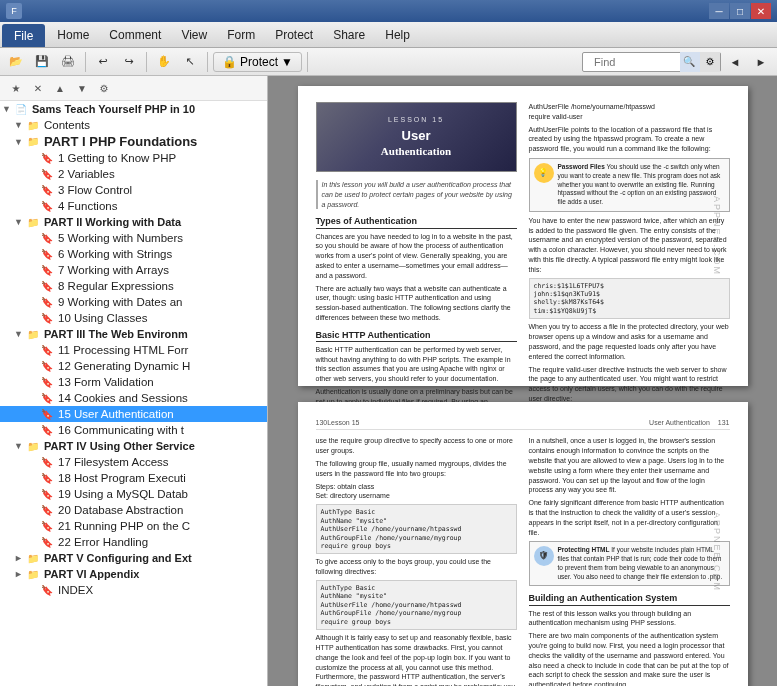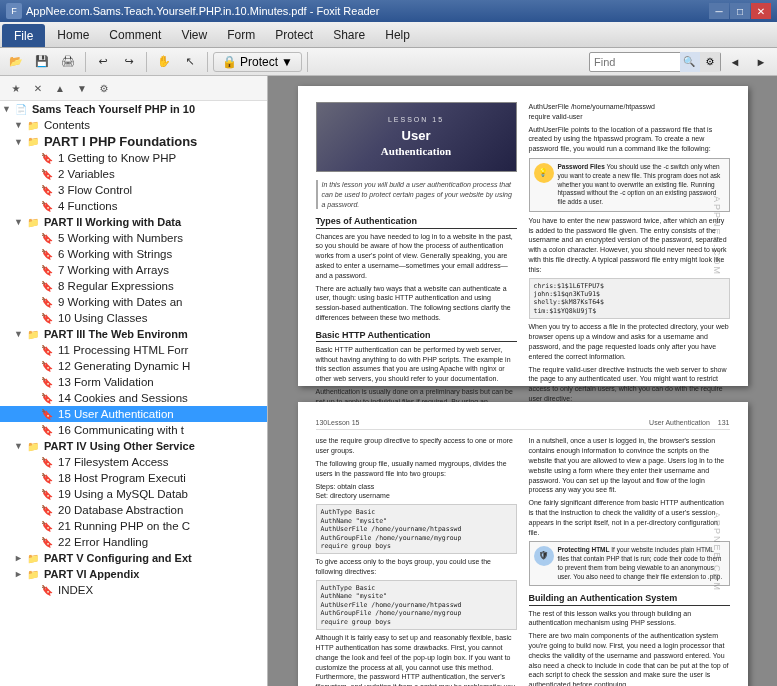--- a/index.html
+++ b/index.html
@@ -199,21 +199,20 @@
       letter-spacing: 2px;
       pointer-events: none;
     }
   </style>
 </head>
 <body>
 
 <div class="title-bar">
   <div class="title-bar-left">
     <div class="title-icon">F</div>
-    <span>AppNee.com.Sams.Teach.Yourself.PHP.in.10.Minutes.pdf - Foxit Reader</span>
   </div>
   <div class="title-controls">
     <button class="title-btn">─</button>
     <button class="title-btn">□</button>
     <button class="title-btn close">✕</button>
   </div>
 </div>
 
 <div class="menu-bar">
   <div class="menu-item active">File</div>
@@ -238,21 +237,21 @@
   <button class="tb-btn">✋</button>
   <button class="tb-btn">↖</button>
   <div class="tb-separator"></div>
   <button class="protect-btn">
     <span>🔒</span>
     <span>Protect</span>
     <span>▼</span>
   </button>
   <div class="tb-separator"></div>
 
-  <div class="search-box" style="margin-left: auto;">
+  <div class="search-box" style="margin-left: auto; padding-left: 7px;">
     <input type="text" style="width: 90px;" placeholder="Find">
     <button class="search-icon-btn">🔍</button>
     <button class="search-icon-btn" style="background:#e0e0e0;">⚙</button>
   </div>
   <button class="tb-btn">◄</button>
   <button class="tb-btn">►</button>
 </div>
 
 <div class="main-area">
 

